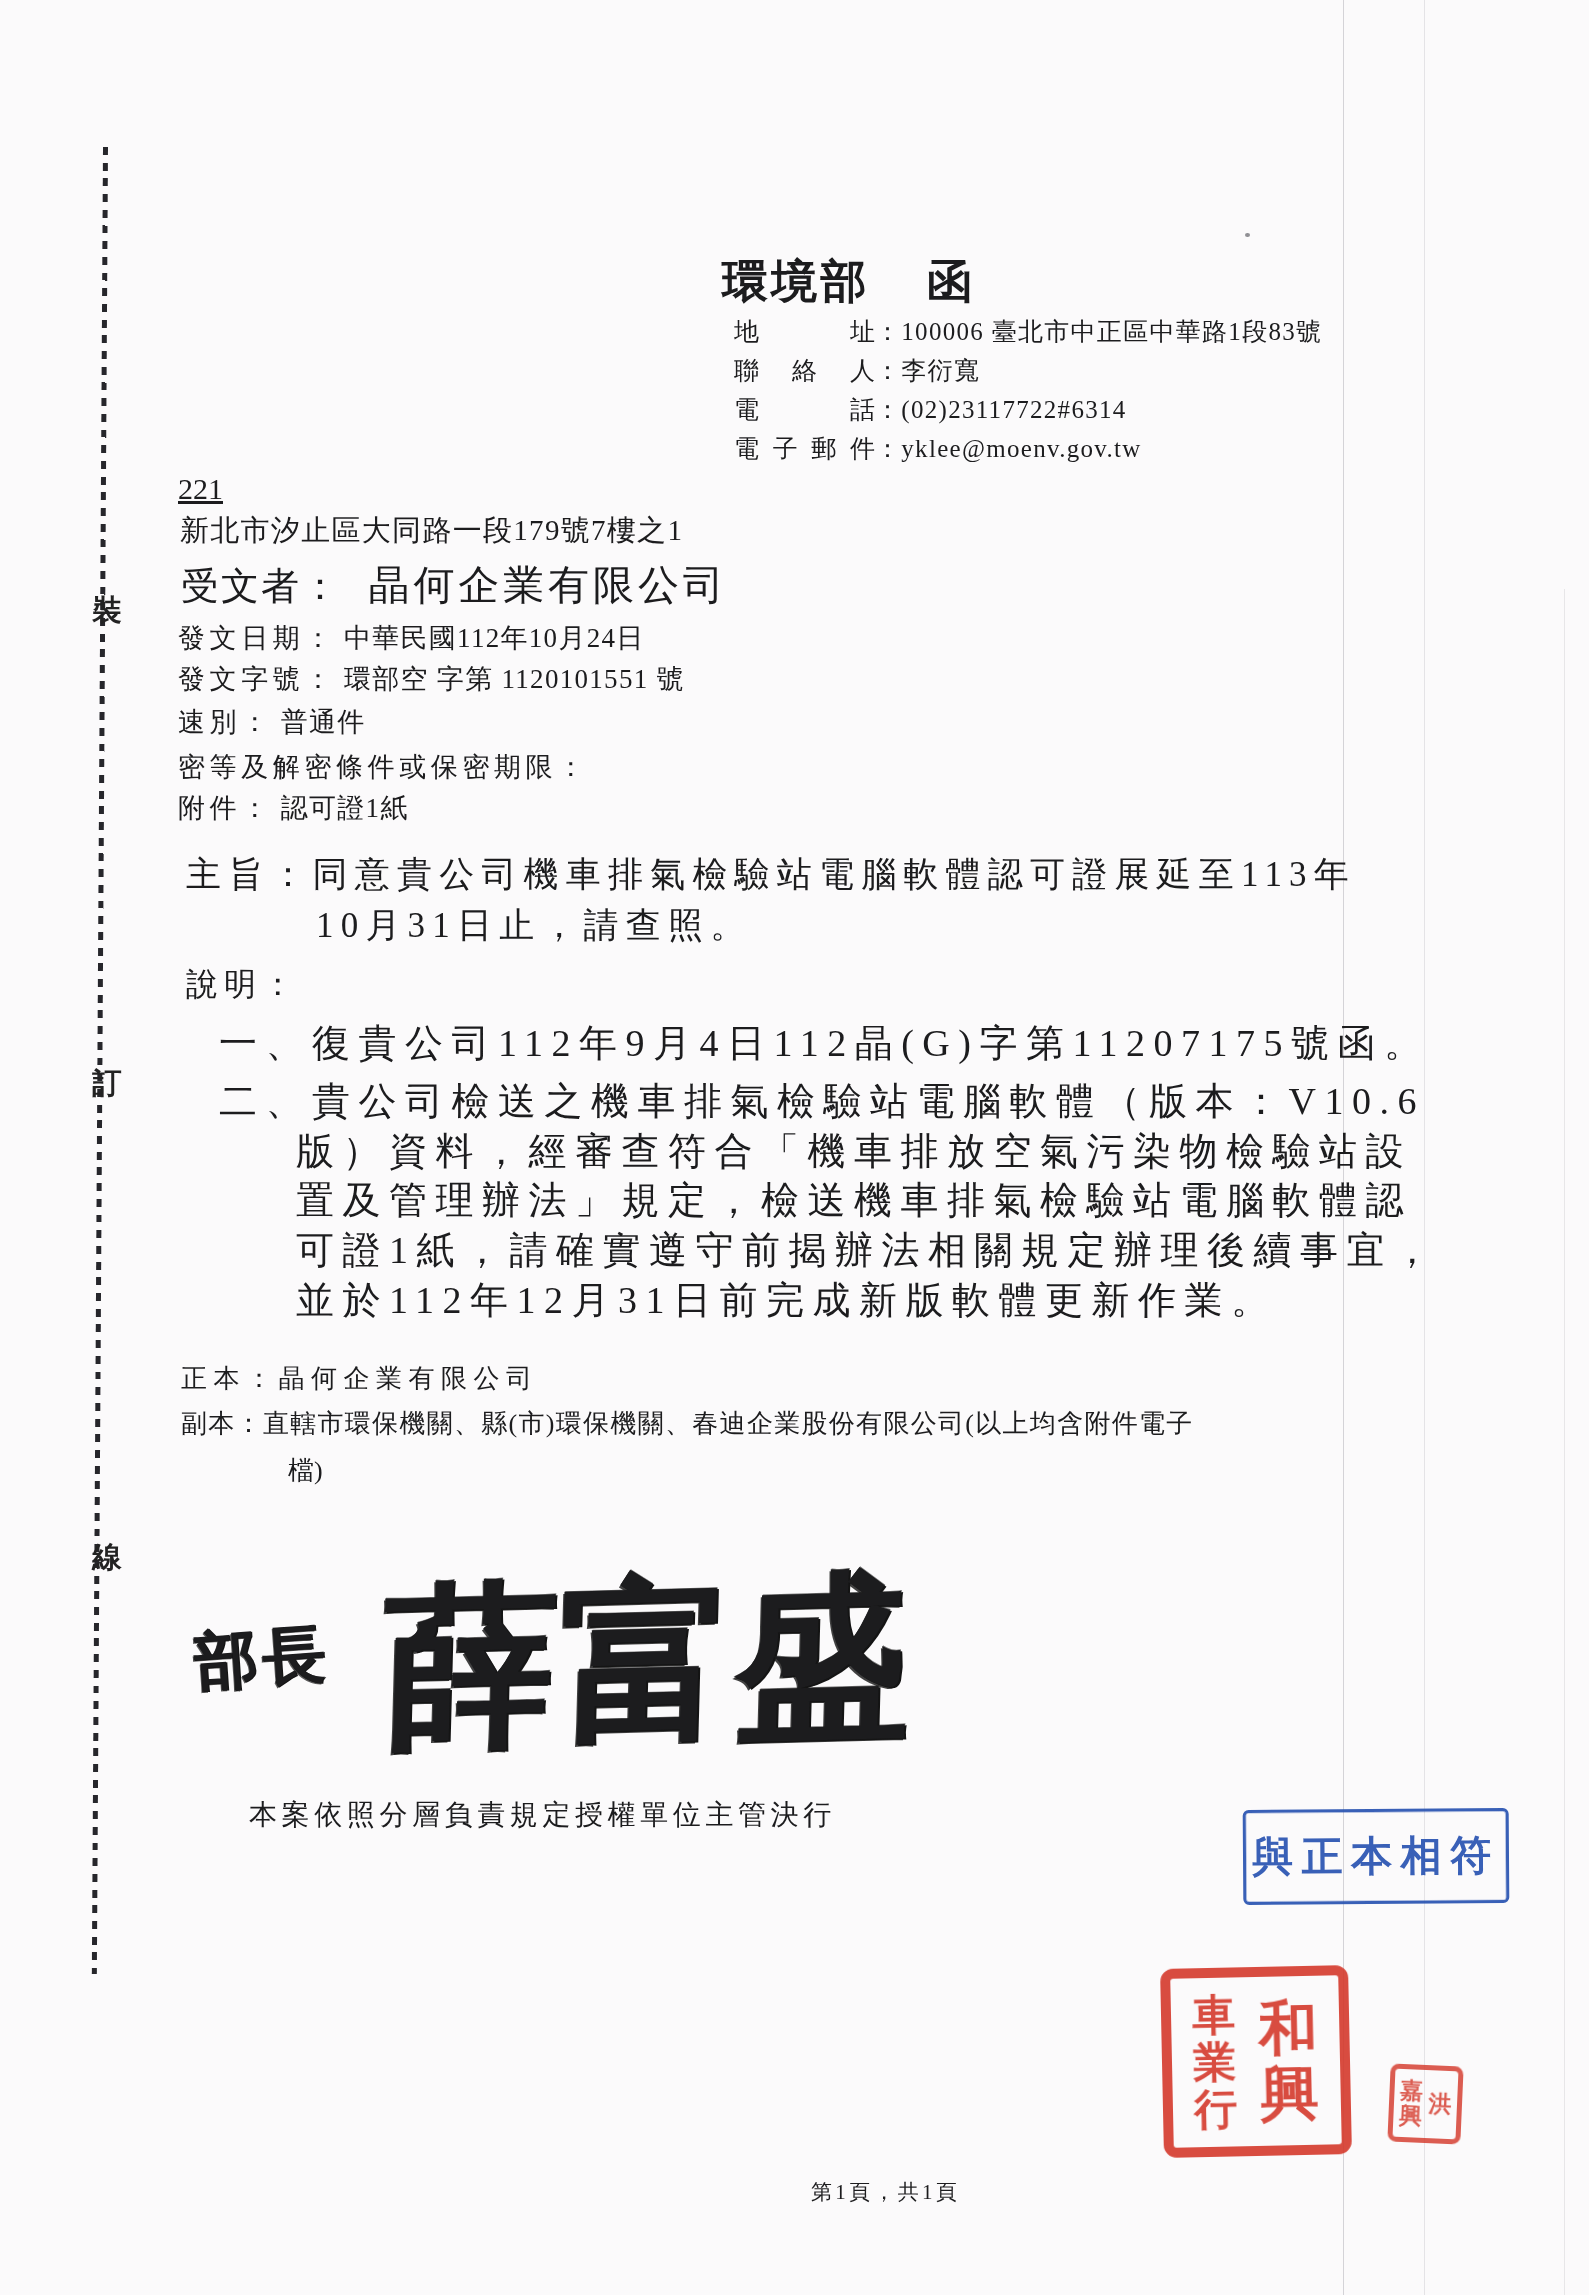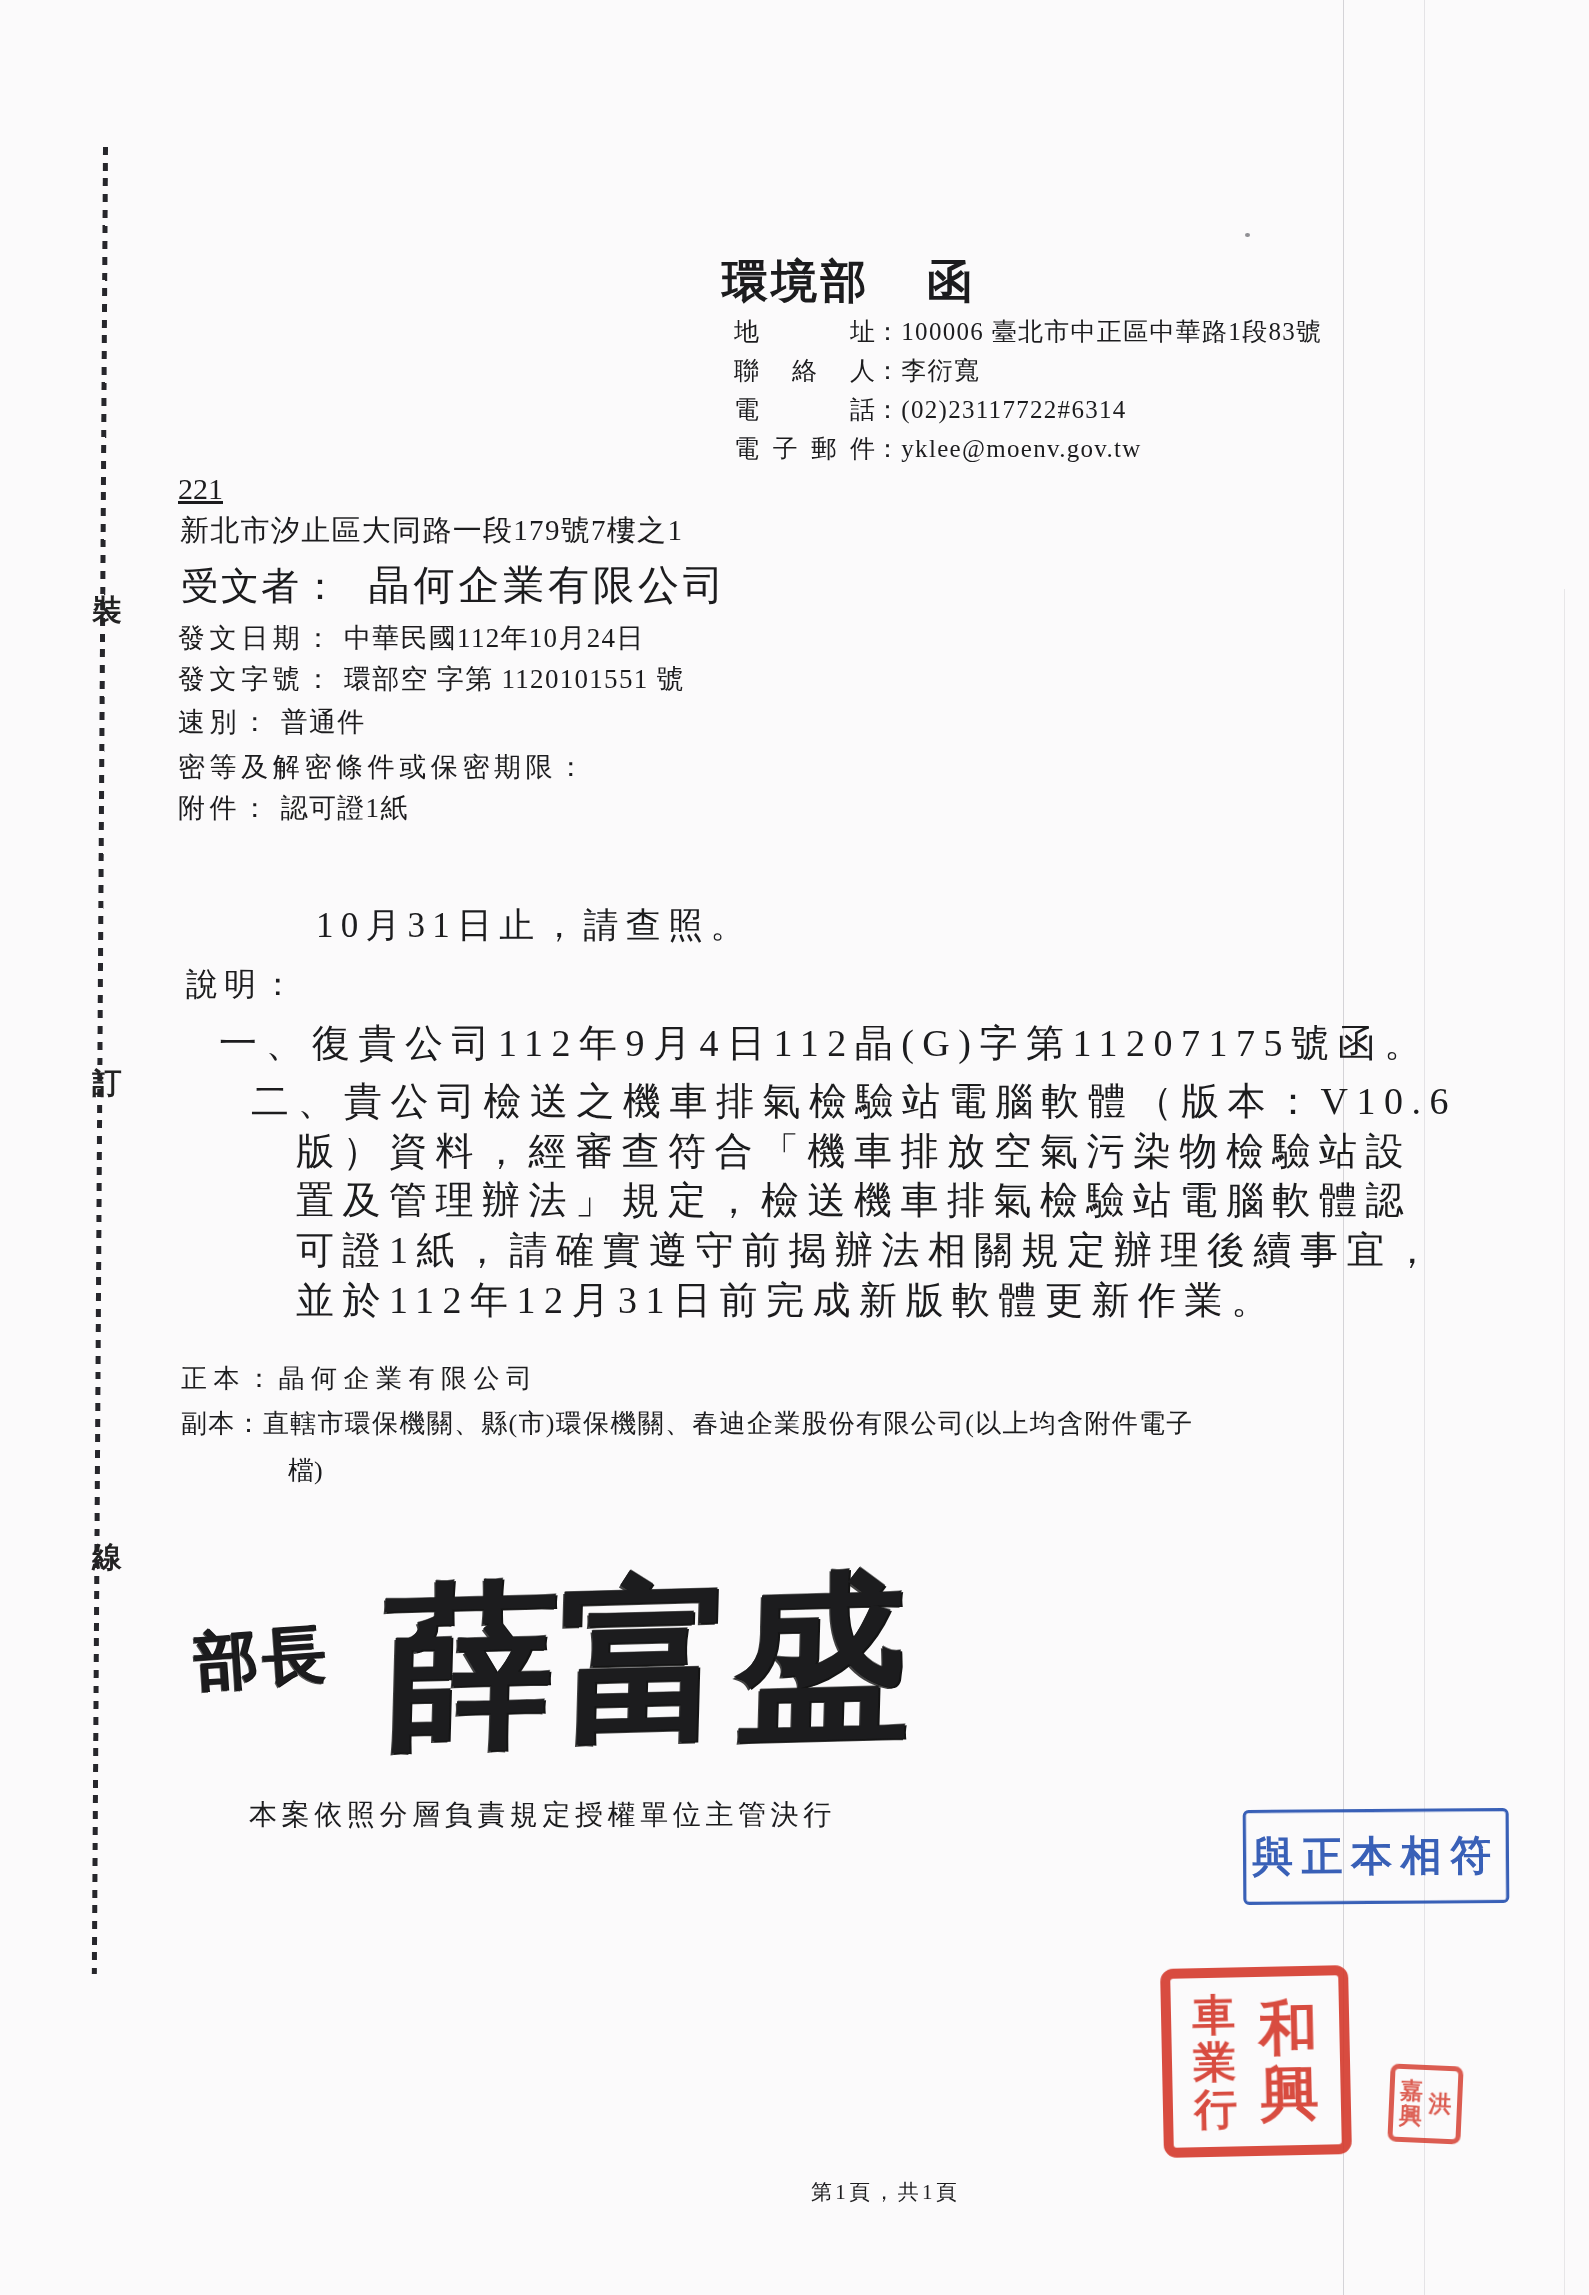--- a/index.html
+++ b/index.html
@@ -47,21 +47,21 @@
   .meta{left:178px;}
   .m0{top:620px;} .m1{top:661px;} .m2{top:704px;} .m3{top:749px;} .m4{top:790px;}
   .meta-lab{font-size:27px;letter-spacing:4.6px;}
   .meta-val{font-size:27px;letter-spacing:1.3px;margin-left:7.9px;}
 
   
   .subj1{left:186px;top:851px;font-size:35px;letter-spacing:7.2px;}
   .subj2{left:316px;top:902px;font-size:35px;letter-spacing:7.2px;}
   .expl-h{left:186px;top:963px;font-size:32px;letter-spacing:5.9px;}
   .x0{left:219px;top:1018px;}
-  .x1{left:219px;top:1076px;margin-left:32px;}
+  .x1{left:219px;top:1076px;}
   .x2{left:296px;top:1126px;}
   .x3{left:296px;top:1175px;}
   .x4{left:296px;top:1225px;}
   .x5{left:296px;top:1275px;}
   .xline{font-size:38px;letter-spacing:8.5px;}
 
   
   .orig{left:181px;top:1361px;font-size:26px;letter-spacing:6.5px;}
   .copy{left:181px;top:1406px;font-size:26px;letter-spacing:1.3px;}
   .copy2{left:288px;top:1453px;font-size:26px;}
@@ -151,20 +151,21 @@
   <div class="abs meta m2">
     <span class="meta-lab">速別：</span><span class="meta-val">普通件</span>
   </div>
   <div class="abs meta m3">
     <span class="meta-lab">密等及解密條件或保密期限：</span><span class="meta-val"></span>
   </div>
   <div class="abs meta m4">
     <span class="meta-lab">附件：</span><span class="meta-val">認可證1紙</span>
   </div>
 
+  <div class="abs subj1">主旨：同意貴公司機車排氣檢驗站電腦軟體認可證展延至113年</div>
   <div class="abs subj2">10月31日止，請查照。</div>
 
   <div class="abs expl-h">說明：</div>
   <div class="abs xline x0">一、復貴公司112年9月4日112晶(G)字第11207175號函。</div>
   <div class="abs xline x1">二、貴公司檢送之機車排氣檢驗站電腦軟體（版本：V10.6</div>
   <div class="abs xline x2">版）資料，經審查符合「機車排放空氣污染物檢驗站設</div>
   <div class="abs xline x3">置及管理辦法」規定，檢送機車排氣檢驗站電腦軟體認</div>
   <div class="abs xline x4">可證1紙，請確實遵守前揭辦法相關規定辦理後續事宜，</div>
   <div class="abs xline x5">並於112年12月31日前完成新版軟體更新作業。</div>
 

